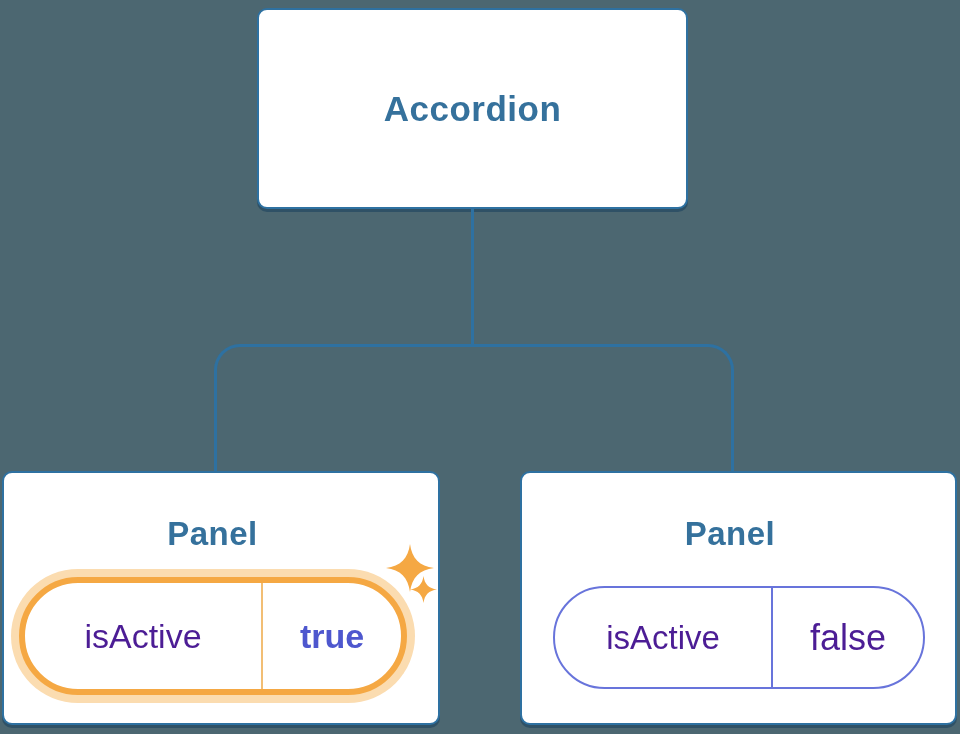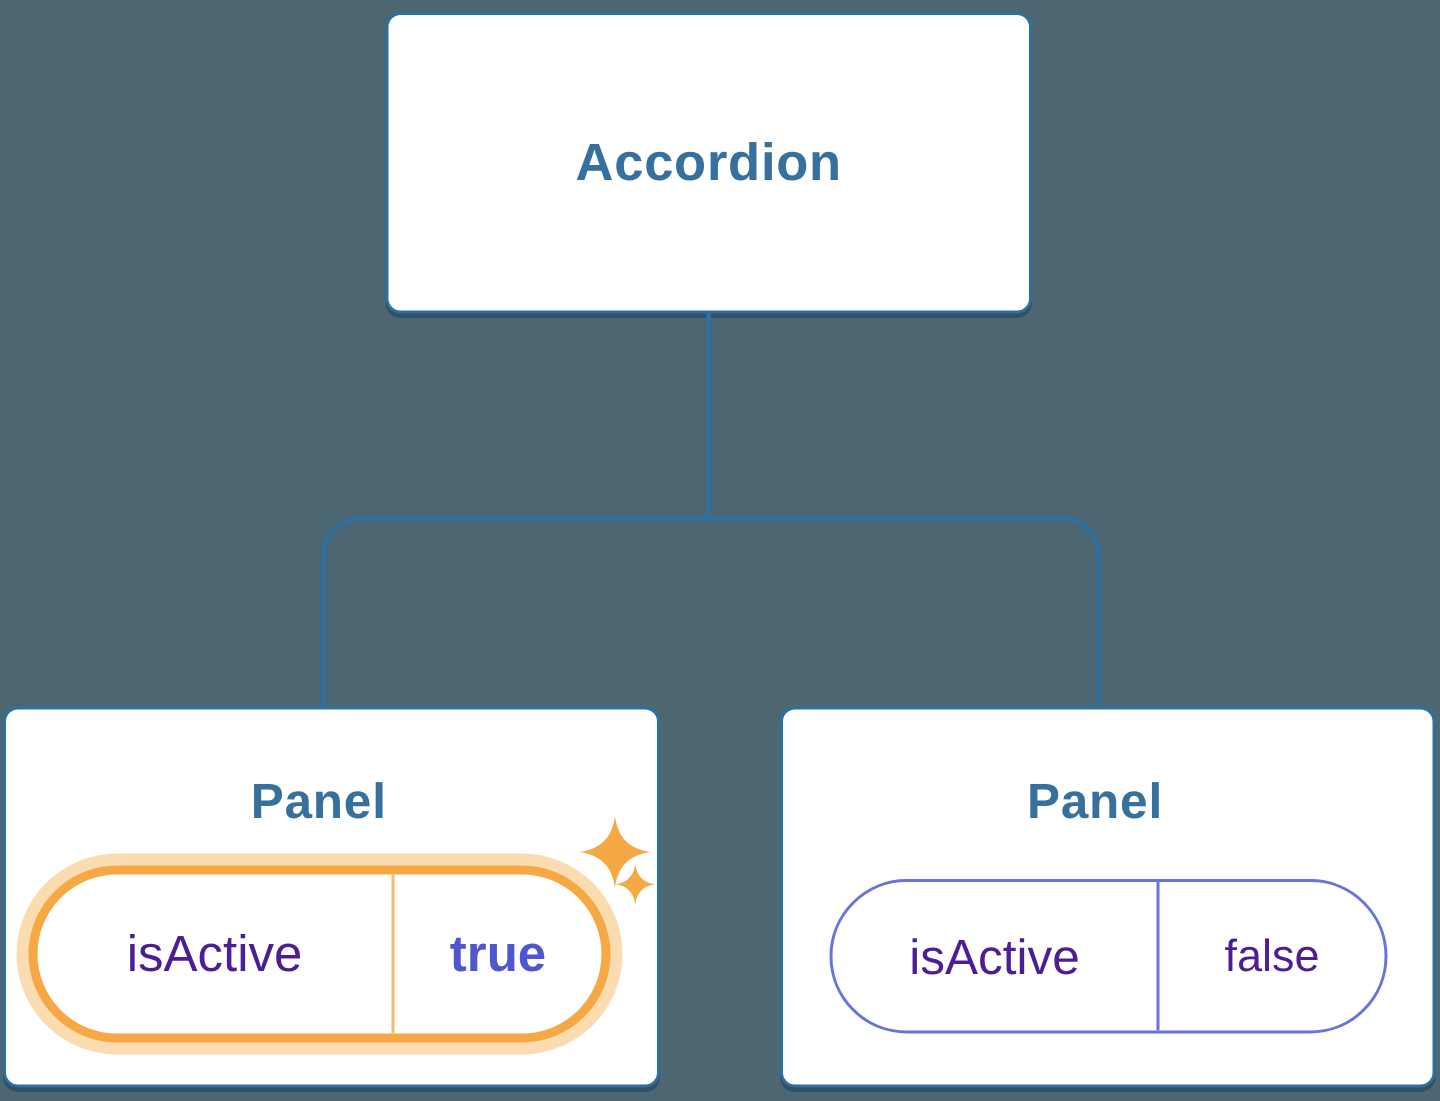--- a/index.html
+++ b/index.html
@@ -100,21 +100,21 @@
   .pill-cell {
     display: flex;
     align-items: center;
     justify-content: center;
     color: #4c1d95;
     font-size: 34px;
   }
   .pill-active .cell-key    { width: 236px; }
   .pill-active .cell-value  { flex: 1; font-weight: bold; color: #4E57CE; }
   .pill-inactive .cell-key  { width: 216px; font-size: 33px; }
-  .pill-inactive .cell-value{ flex: 1; font-size: 30px; }
+  .pill-inactive .cell-value{ flex: 1; font-size: 36px; }
 
   .pill-divider { width: 2px; }
   .pill-active .pill-divider   { background: #F2BE74; }
   .pill-inactive .pill-divider { background: #6874DB; }
 
   
   .sparkle {
     position: absolute;
     color: #F5A843;
   }

